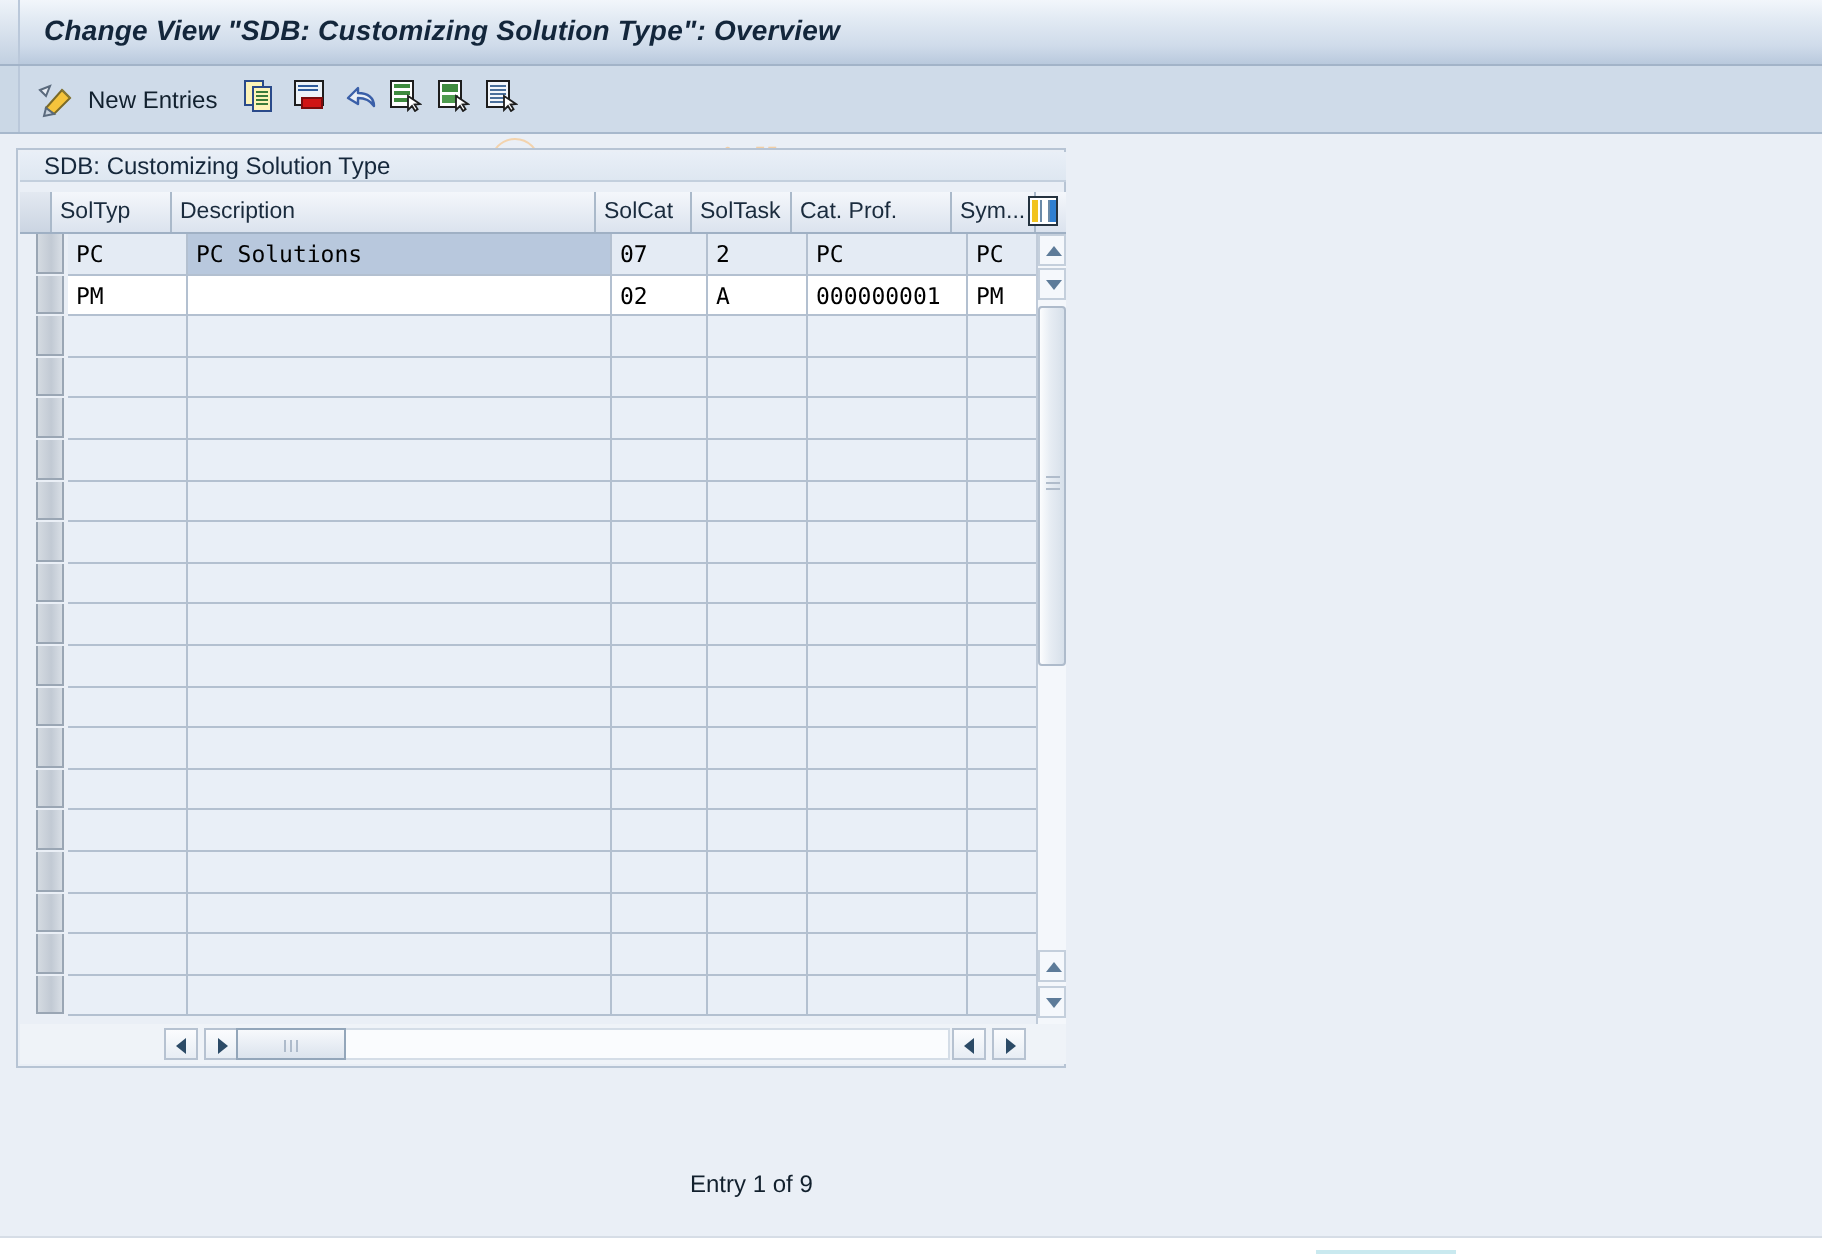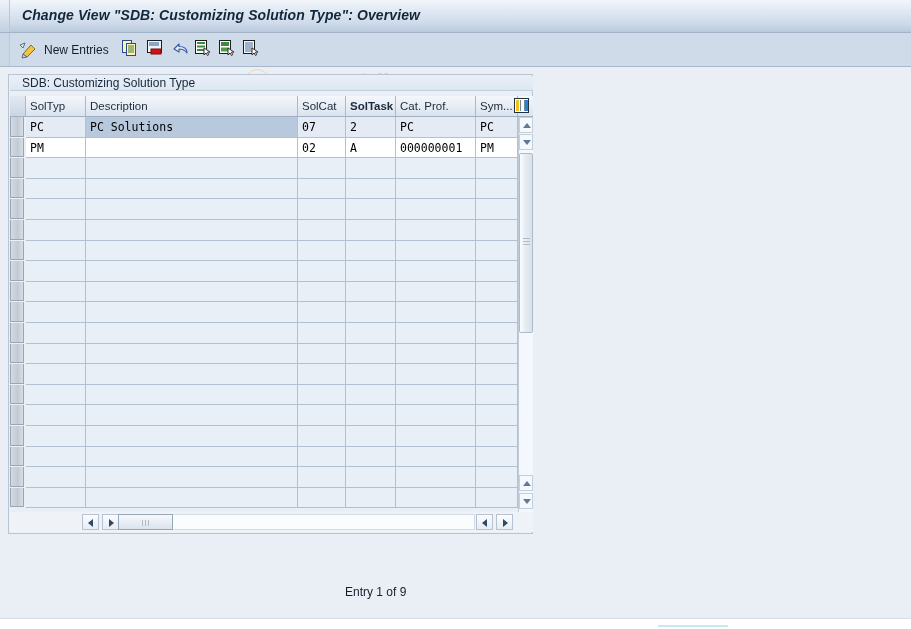--- a/index.html
+++ b/index.html
@@ -78,21 +78,21 @@
 
   .hconf{position:absolute;top:2px;left:504px;width:15px;height:15px;
     background:#fff;border:1px solid #24323f;box-sizing:border-box;}
   .hconf i{position:absolute;top:1px;width:3px;height:11px;display:block;}
   .hconf i:nth-child(1){left:1px;background:#f2c31f;}
   .hconf i:nth-child(2){left:5px;background:#ffffff;border-left:1px solid #6b8aa8;border-right:1px solid #6b8aa8;}
   .hconf i:nth-child(3){left:10px;background:#2f7fd1;}
 
   
   .gbody{position:absolute;left:0;top:21px;width:523px;height:395px;overflow:hidden;}
-  .grow{position:absolute;left:0;width:523px;height:20.6px;}
+  .grow{position:absolute;left:8px;width:523px;height:20.6px;}
   .rowsel{position:absolute;left:0;top:0;width:14px;height:19.6px;
     background:linear-gradient(to right,#d4dae1,#c2cad4 55%,#d8dee5);
     border:1px solid #9aa6b4;border-top:none;box-sizing:border-box;}
   .cell{position:absolute;top:0;height:20.6px;line-height:20px;
     background:#e9eff7;border-bottom:1px solid #b3c0d0;border-right:1px solid #b3c0d0;
     box-sizing:border-box;padding-left:4px;font-size:11.5px;color:#000;
     font-family:"DejaVu Sans Mono","Liberation Mono",monospace;
     overflow:hidden;white-space:nowrap;}
   .grow.filled .cell{background:#e9eff7;}
   .grow.r0 .cell{background:#e4ebf4;}
@@ -264,21 +264,21 @@
     <div class="panel-title">
       <span>SDB: Customizing Solution Type</span>
     </div>
 
     <div class="grid">
       <div class="ghead" id="grid-head">
           <div class="hcell sel" style="left: 0px; width: 16px;"></div>
         <div class="hcell" style="left: 16px; width: 60px;">SolTyp</div>
           <div class="hcell" style="left: 76px; width: 212px;">Description</div>
           <div class="hcell" style="left: 288px; width: 48px;">SolCat</div>
-          <div class="hcell" style="left: 336px; width: 50px; font-weight: bold;">SolTask</div>
+          <div class="hcell" style="left: 336px; width: 50px;">SolTask</div>
           <div class="hcell" style="left: 386px; width: 80px;">Cat. Prof.</div>
           <div class="hcell" style="left: 466px; width: 42px;">Sym...</div>
           <div class="hconf">
             <i></i>
             <i></i>
             <i></i>
           </div>
       </div>
 
       <div class="gbody" id="grid-body">

